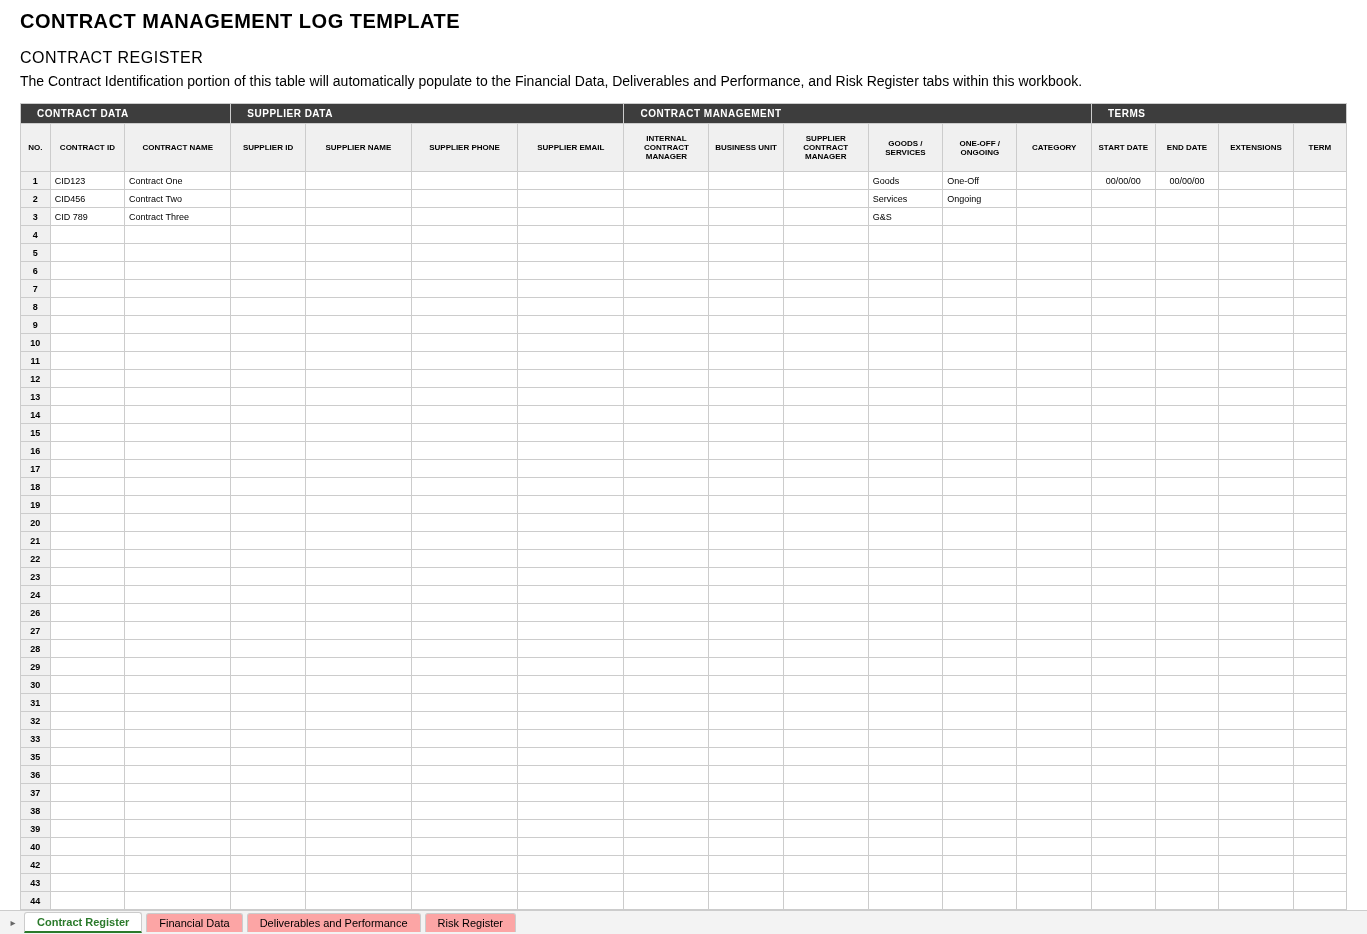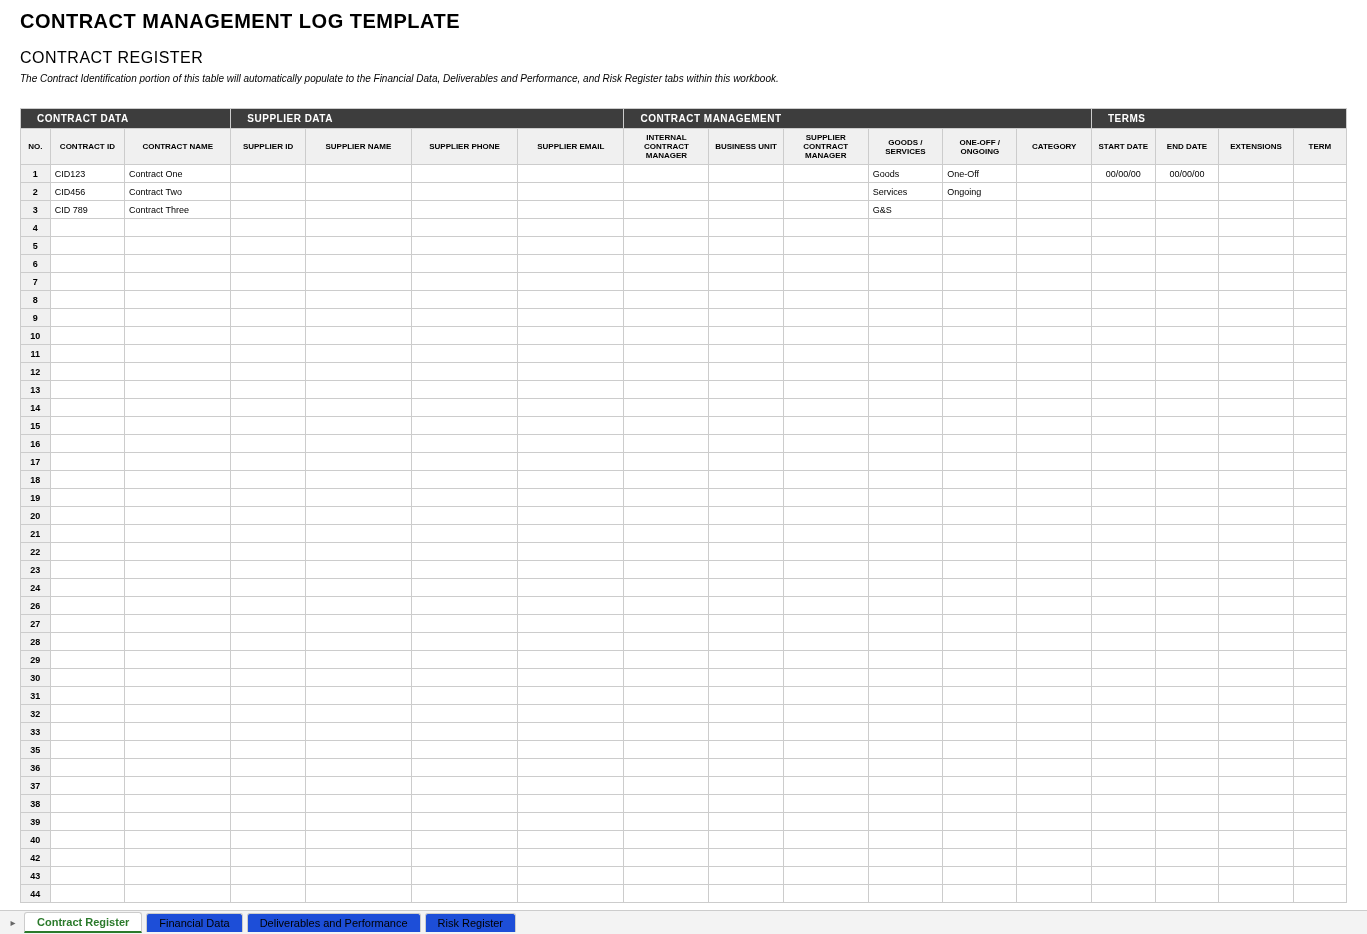--- a/index.html
+++ b/index.html
@@ -1,36 +1,36 @@
 <!DOCTYPE html>
 <html><head>
 <meta charset="utf-8">
 <style>
   * { box-sizing: border-box; margin: 0; padding: 0; }
   body { font-family: Arial, Helvetica, sans-serif; font-size: 10px; background: #fff; width: 1367px; }
   .page { padding: 10px 20px 0 20px; }
   h1 { font-size: 20px; font-weight: bold; margin-bottom: 16px; letter-spacing: 0.5px; }
   h2 { font-size: 16px; font-weight: normal; margin-bottom: 6px; letter-spacing: 0.5px; }
-  .note { font-size: 10px; margin-bottom: 24px; font-style: italic; }
+  .note { font-size: 14px; margin-bottom: 14px; }
 
   
   .main-table { border-collapse: collapse; width: 100%; table-layout: fixed; }
   .main-table th, .main-table td { border: 1px solid #ccc; padding: 2px 4px; font-size: 9px; text-align: left; height: 18px; white-space: nowrap; overflow: hidden; }
   .main-table .group-hdr { background: #3d3d3d; color: #fff; font-size: 10px; padding: 4px 16px; letter-spacing: 0.5px; }
-  .main-table .col-hdr { background: #f0f0f0; font-size: 8px; font-weight: bold; text-align: center; vertical-align: middle; height: 36px; white-space: normal; }
+  .main-table .col-hdr { background: #f0f0f0; font-size: 8px; font-weight: bold; text-align: center; vertical-align: middle; height: 48px; white-space: normal; }
   .main-table .rownum { background: #f0f0f0; text-align: center; font-weight: bold; width: 28px; }
   .main-table td.center { text-align: center; }
 
   
   .stage { position: relative; }
 
   
   .sheet-tabs { position: fixed; left: 0; bottom: 0; width: 1367px; background: #f3f3f3; border-top: 1px solid #ccc; display:flex; align-items:center; padding: 0 6px; height: 24px; gap:4px; }
   .sheet-tabs .nav-arrow { width:14px; text-align:center; color:#666; }
-  .sheet-tabs .tab { padding: 3px 12px; font-size: 11px; border: 1px solid #ccc; border-bottom: none; background:#1d4ed8; border-radius: 3px 3px 0 0; cursor:pointer; }
+  .sheet-tabs .tab { padding: 3px 12px; font-size: 11px; border: 1px solid #ccc; border-bottom: none; background:#fca5a5; border-radius: 3px 3px 0 0; cursor:pointer; }
   .sheet-tabs .tab.active { font-weight: bold; background:#fff; border-bottom:2px solid #2b7a2b; color:#2b7a2b; }
 </style>
 </head>
 <body>
 
 <div class="page">
   <h1>CONTRACT MANAGEMENT LOG TEMPLATE</h1>
   <h2>CONTRACT REGISTER</h2>
   <div class="note">The Contract Identification portion of this table will automatically populate to the Financial Data, Deliverables and Performance, and Risk Register tabs within this workbook.</div>
 

